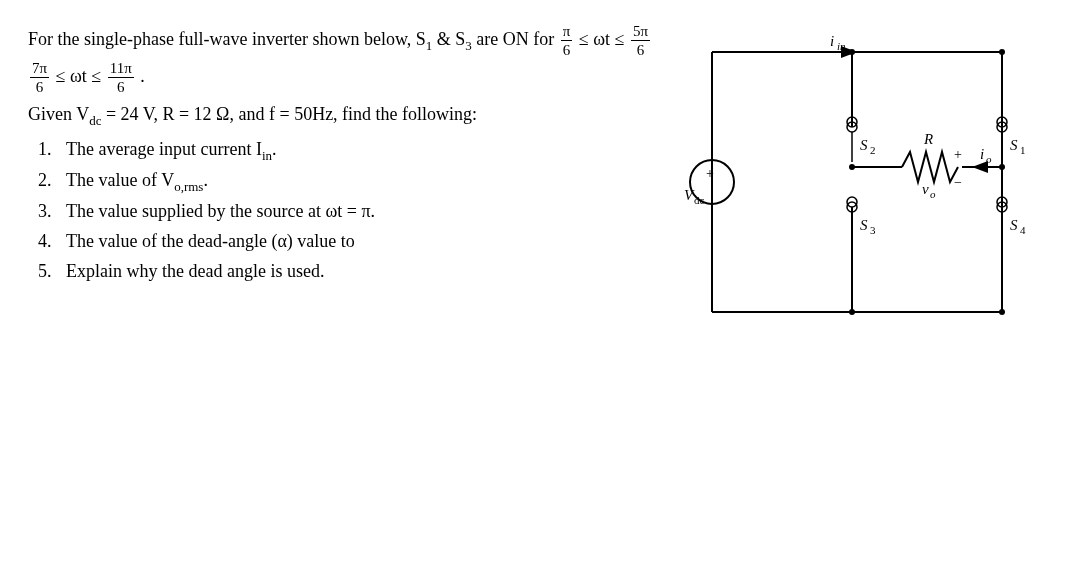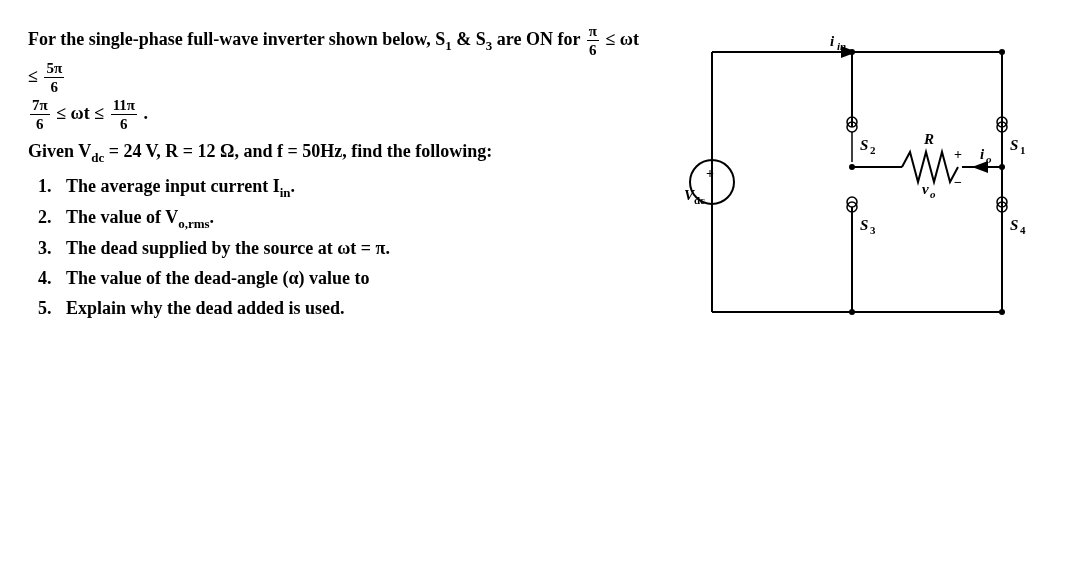--- a/index.html
+++ b/index.html
@@ -13,21 +13,20 @@
       overflow: hidden;
     }
     .page {
       width: 1080px;
       height: 577px;
       background: #ffffff;
       padding: 22px 28px 18px 28px;
       display: flex;
       flex-direction: row;
       align-items: flex-start;
-      font-weight: bold;
     }
     .left-col {
       flex: 1;
       padding-right: 20px;
     }
     .right-col {
       width: 380px;
       display: flex;
       flex-direction: column;
       align-items: center;
@@ -126,32 +125,32 @@
         <span class="qtext">The average input current I<span class="sub">in</span>.</span>
       </div>
 
       <div class="question-item">
         <span class="qnum">2.</span>
         <span class="qtext">The value of V<span class="sub">o,rms</span>.</span>
       </div>
 
       <div class="question-item">
         <span class="qnum">3.</span>
-        <span class="qtext">The dead supplied by the source at ωt = π.</span>
+        <span class="qtext">The value supplied by the source at ωt = π.</span>
       </div>
 
       <div class="question-item">
         <span class="qnum">4.</span>
         <span class="qtext">The value of the dead-angle (α) value to</span>
       </div>
 
 
       <div class="question-item">
         <span class="qnum">5.</span>
-        <span class="qtext">Explain why the dead added is used.</span>
+        <span class="qtext">Explain why the dead angle is used.</span>
       </div>
 
     </div>
   </div>
 
   <div class="right-col">
     <div class="circuit-container">
       <svg width="360" height="310" viewBox="0 0 360 310" xmlns="http://www.w3.org/2000/svg" style="font-family: 'Times New Roman', Times, serif; font-size: 16px;">
 
         <line x1="30" y1="20" x2="320" y2="20" stroke="#000" stroke-width="2"></line>

